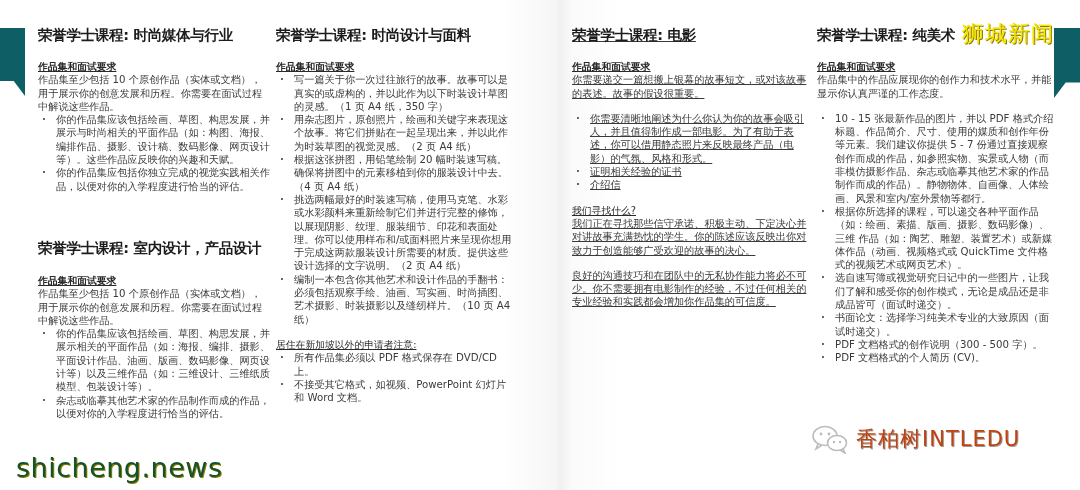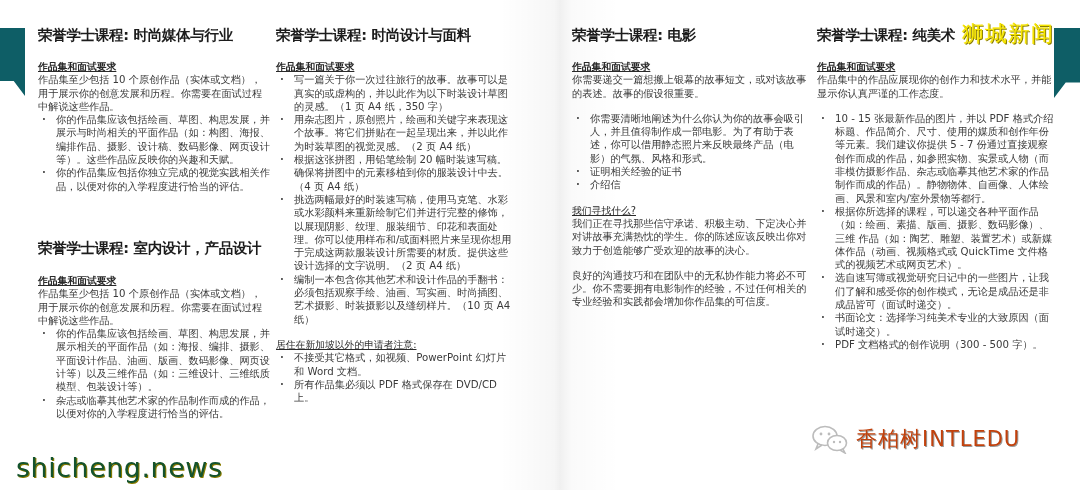--- a/index.html
+++ b/index.html
@@ -20,21 +20,21 @@
     clip-path: polygon(0 0, 100% 0, 100% 100%, 55% 78%, 0 78%);
   }
   .tab-right {
     position: absolute; right: 0; top: 28px; width: 26px; height: 70px;
     background: #0e5e66;
     clip-path: polygon(0 0, 100% 0, 100% 78%, 45% 78%, 0 100%);
   }
   .col { position: absolute; font-size: 10.2px; line-height: 13.3px; }
   .col-1 { left: 38px; top: 0; width: 232px; }
   .col-2 { left: 276px; top: 0; width: 236px; }
-  .col-3 { left: 572px; top: 0; width: 238px; }
+  .col-3 { left: 572px; top: 0; width: 238px; text-decoration: underline; }
   .col-4 { left: 817px; top: 0; width: 238px; }
   .section-title {
     font-family: "DejaVu Sans", sans-serif; font-weight: bold;
     font-size: 14.5px; color: #1c1c1c; margin: 0; line-height: 20px;
     letter-spacing: -0.3px; white-space: nowrap;
   }
   .sub-heading {
     font-weight: bold; text-decoration: underline; color: #2a2a2a;
     font-size: 9.8px; margin: 0;
   }
@@ -103,22 +103,22 @@
   <ul class="bullets">
     <li>写一篇关于你一次过往旅行的故事。故事可以是真实的或虚构的，并以此作为以下时装设计草图的灵感。（1 页 A4 纸，350 字）</li>
     <li>用杂志图片，原创照片，绘画和关键字来表现这个故事。将它们拼贴在一起呈现出来，并以此作为时装草图的视觉灵感。（2 页 A4 纸）</li>
     <li>根据这张拼图，用铅笔绘制 20 幅时装速写稿。确保将拼图中的元素移植到你的服装设计中去。（4 页 A4 纸）</li>
     <li>挑选两幅最好的时装速写稿，使用马克笔、水彩或水彩颜料来重新绘制它们并进行完整的修饰，以展现阴影、纹理、服装细节、印花和表面处理。你可以使用样布和/或面料照片来呈现你想用于完成这两款服装设计所需要的材质。提供这些设计选择的文字说明。（2 页 A4 纸）</li>
     <li>编制一本包含你其他艺术和设计作品的手翻书：必须包括观察手绘、油画、写实画、时尚插图、艺术摄影、时装摄影以及缝纫样片。（10 页 A4 纸）</li>
   </ul>
   <div class="gap-m"></div>
   <p class="sub-heading plain">居住在新加坡以外的申请者注意:</p>
   <ul class="bullets">
+    <li>所有作品集必须以 PDF 格式保存在 DVD/CD 上。</li>
     <li>不接受其它格式，如视频、PowerPoint 幻灯片和 Word 文档。</li>
-    <li>所有作品集必须以 PDF 格式保存在 DVD/CD 上。</li>
   </ul>
 </div>
 
 <div class="col col-3">
   <div style="height:25px"></div>
   <h2 class="section-title">荣誉学士课程: 电影</h2>
   <div style="height:15px"></div>
   <p class="sub-heading">作品集和面试要求</p>
   <p class="para">你需要递交一篇想搬上银幕的故事短文，或对该故事的表述。故事的假设很重要。</p>
   <div class="gap-m"></div>
@@ -140,20 +140,21 @@
   <div style="height:15px"></div>
   <p class="sub-heading">作品集和面试要求</p>
   <p class="para">作品集中的作品应展现你的创作力和技术水平，并能显示你认真严谨的工作态度。</p>
   <div class="gap-m"></div>
   <ul class="bullets">
     <li>10 - 15 张最新作品的图片，并以 PDF 格式介绍标题、作品简介、尺寸、使用的媒质和创作年份等元素。我们建议你提供 5 - 7 份通过直接观察创作而成的作品，如参照实物、实景或人物（而非模仿摄影作品、杂志或临摹其他艺术家的作品制作而成的作品）。静物物体、自画像、人体绘画、风景和室内/室外景物等都行。</li>
     <li>根据你所选择的课程，可以递交各种平面作品（如：绘画、素描、版画、摄影、数码影像）、三维 作品（如：陶艺、雕塑、装置艺术）或新媒体作品（动画、视频格式或 QuickTime 文件格式的视频艺术或网页艺术）。</li>
     <li>选自速写簿或视觉研究日记中的一些图片，让我们了解和感受你的创作模式，无论是成品还是非成品皆可（面试时递交）。</li>
     <li>书面论文：选择学习纯美术专业的大致原因（面试时递交）。</li>
     <li>PDF 文档格式的创作说明（300 - 500 字）。</li>
+    <li>PDF 文档格式的个人简历 (CV)。</li>
   </ul>
 </div>
 
 <div class="watermark-top">狮城新闻</div>
 <div class="watermark-bottom">shicheng.news</div>
 <div class="wechat-mark">
   <span>
     <svg width="40" height="30" viewBox="0 0 40 30">
       <ellipse cx="15" cy="12" rx="12" ry="9.5" fill="none" stroke="#bcbcbc" stroke-width="1.6"></ellipse>
       <path d="M8 20 L6 25 L12 21" fill="none" stroke="#bcbcbc" stroke-width="1.6"></path>

